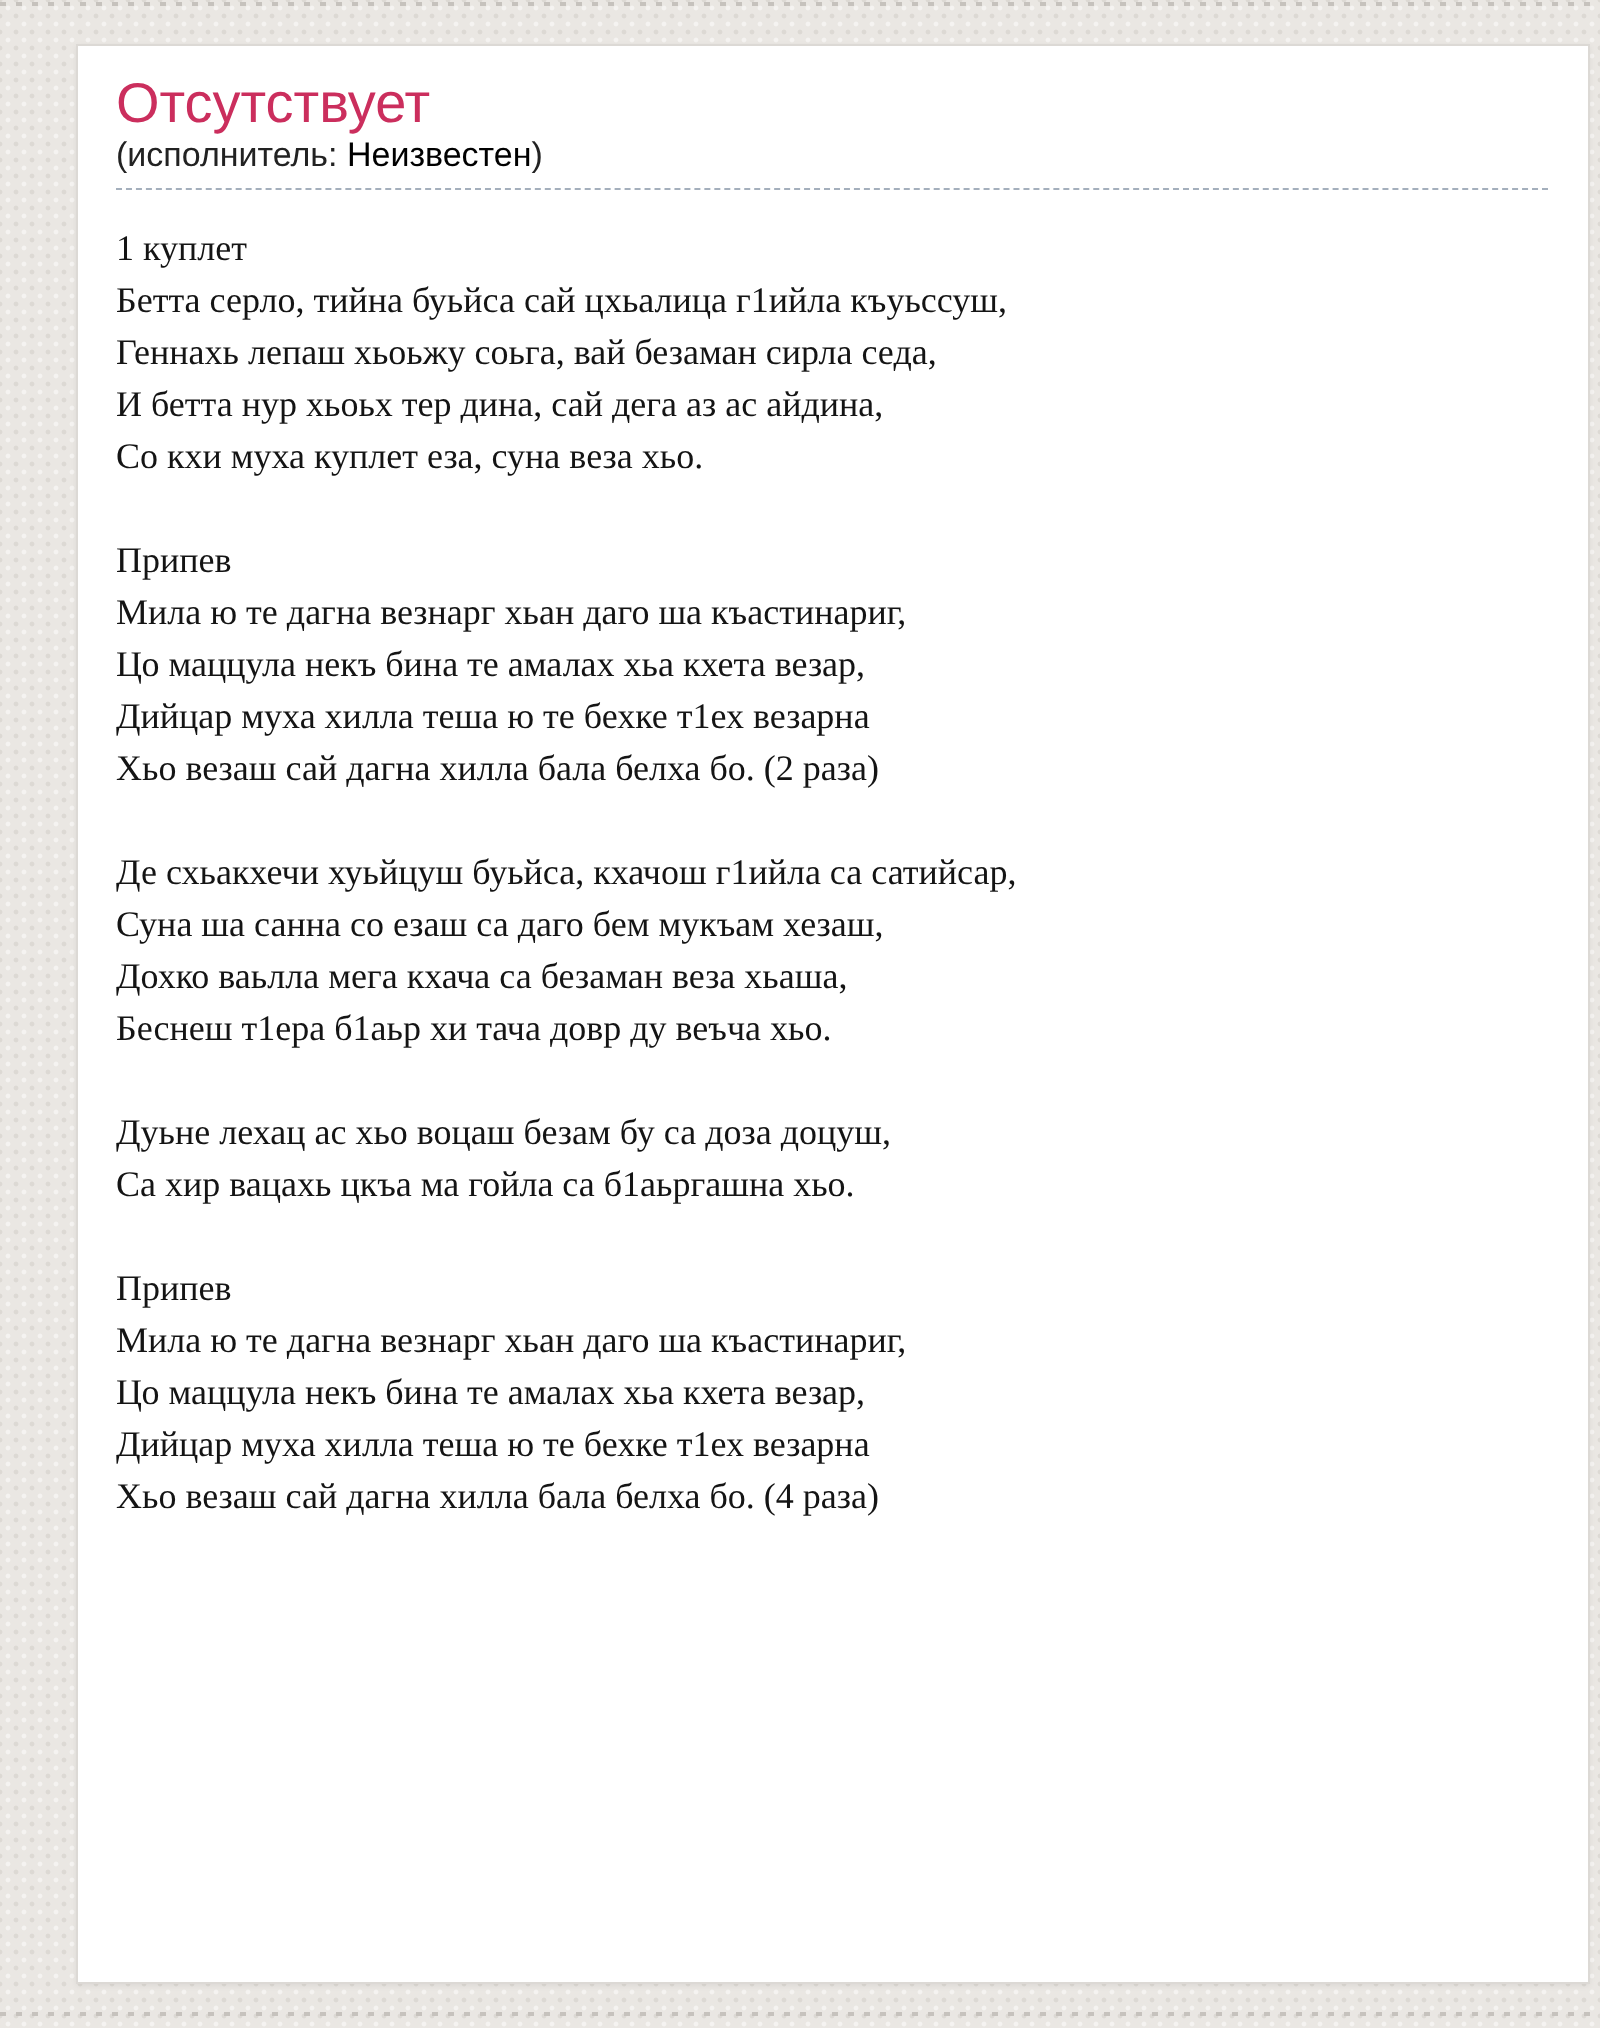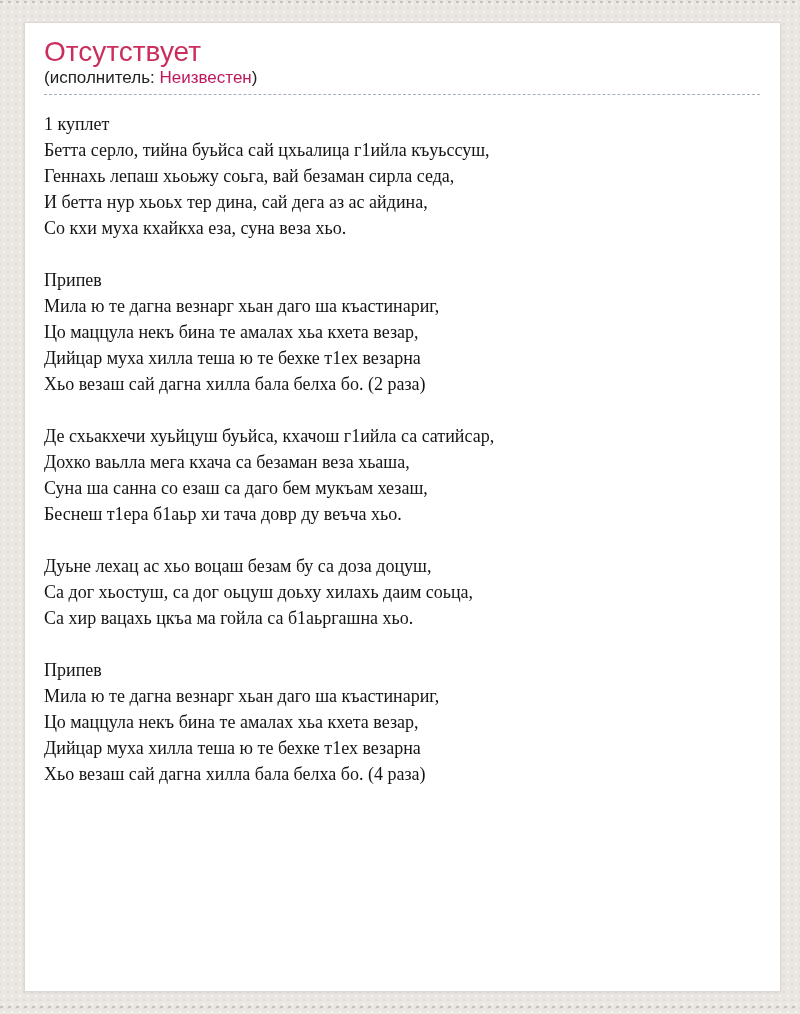--- a/index.html
+++ b/index.html
@@ -24,21 +24,21 @@
     left: 0;
     width: 800px;
     height: 2px;
     background: repeating-linear-gradient(90deg, #c6c2bd 0 3px, transparent 3px 8px);
   }
   body::before { top: 1px; }
   body::after  { top: 1006px; }
 
   .page-card {
     position: absolute;
-    left: 24px;
+    left: 38px;
     top: 22px;
     width: 757px;
     height: 970px;
     background: #ffffff;
     border: 1px solid #dcd9d5;
     box-shadow: 0 1px 3px rgba(0,0,0,0.06);
   }
 
   .header {
     margin: 14px 20px 0 19px;
@@ -52,21 +52,21 @@
     font-weight: 400;
     color: #cb2e5d;
   }
   .performer-line {
     margin-top: 1px;
     font-size: 17px;
     line-height: 20px;
     color: #222222;
   }
   .performer-line a {
-    color: #be185d;
+    color: #000000;
     text-decoration: none;
     cursor: pointer;
     text-align: center;
   }
 
   .lyrics {
     margin: 16px 20px 0 19px;
     font-size: 18px;
     line-height: 26px;
     color: #141414;
@@ -86,42 +86,41 @@
     <div class="performer-line"><span>(исполнитель: </span><a href="#">Неизвестен</a><span>)</span></div>
   </div>
 
   <div class="lyrics">
 
     <div class="stanza">
       <div class="line">1 куплет</div>
       <div class="line">Бетта серло, тийна буьйса сай цхьалица г1ийла къуьссуш,</div>
       <div class="line">Геннахь лепаш хьоьжу соьга, вай безаман сирла седа,</div>
       <div class="line">И бетта нур хьоьх тер дина, сай дега аз ас айдина,</div>
-      <div class="line">Со кхи муха кхайкха еза, суна веза хьо.</div>
+      <div class="line">Со кхи муха куплет еза, суна веза хьо.</div>
     </div>
 
 
     <div class="stanza">
       <div class="line">Припев</div>
       <div class="line">Мила ю те дагна везнарг хьан даго ша къастинариг,</div>
       <div class="line">Цо маццула некъ бина те амалах хьа кхета везар,</div>
       <div class="line">Дийцар муха хилла теша ю те бехке т1ех везарна</div>
       <div class="line">Хьо везаш сай дагна хилла бала белха бо. (2 раза)</div>
     </div>
 
     <div class="stanza">
       <div class="line">Де схьакхечи хуьйцуш буьйса, кхачош г1ийла са сатийсар,</div>
+      <div class="line">Суна ша санна со езаш са даго бем мукъам хезаш,</div>
       <div class="line">Дохко ваьлла мега кхача са безаман веза хьаша,</div>
-      <div class="line">Суна ша санна со езаш са даго бем мукъам хезаш,</div>
       <div class="line">Беснеш т1ера б1аьр хи тача довр ду веъча хьо.</div>
     </div>
 
     <div class="stanza">
       <div class="line">Дуьне лехац ас хьо воцаш безам бу са доза доцуш,</div>
-      <div class="line">Са дог хьостуш, са дог оьцуш доьху хилахь даим соьца,</div>
       <div class="line">Са хир вацахь цкъа ма гойла са б1аьргашна хьо.</div>
     </div>
 
     <div class="stanza">
       <div class="line">Припев</div>
       <div class="line">Мила ю те дагна везнарг хьан даго ша къастинариг,</div>
       <div class="line">Цо маццула некъ бина те амалах хьа кхета везар,</div>
       <div class="line">Дийцар муха хилла теша ю те бехке т1ех везарна</div>
       <div class="line">Хьо везаш сай дагна хилла бала белха бо. (4 раза)</div>
     </div>

